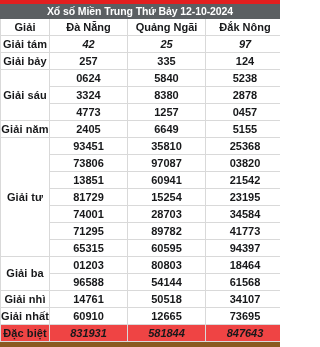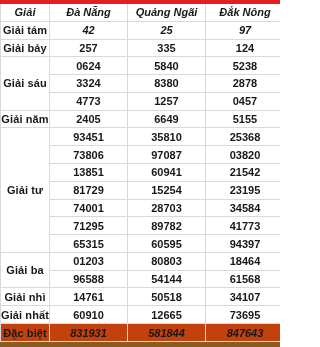--- a/index.html
+++ b/index.html
@@ -66,48 +66,48 @@
     letter-spacing: 0.1px;
   }
   td.prov {
     font-size: 11.5px;
     font-weight: bold;
     color: #111214;
     height: 20px;
   }
   tr.head-row td {
     border-top: none;
-    font-style: italic;
   }
   td.num {
     width: 77px;
   }
   td.num3 {
     width: 78px;
   }
   td.red {
     color: #c0392b;
     font-style: italic;
   }
   tr.special td {
-    background: #c2410c;
+    background: #ef4444;
   }
   .bottom-strip {
     height: 5px;
     background: #8a5a20;
     flex: 0 0 auto;
   }
 </style>
 </head>
 <body>
 
 <div class="page">
 
   <div class="top-strip"></div>
 
+  <div class="title-bar">Xổ số Miền Trung Thứ Bảy 12-10-2024</div>
 
   <table class="lottery">
     <tbody>
 
       <tr class="head-row">
         <td class="lbl">Giải</td>
         <td class="prov num">Đà Nẵng</td>
         <td class="prov num">Quảng Ngãi</td>
         <td class="prov num3">Đắk Nông</td>
       </tr>

